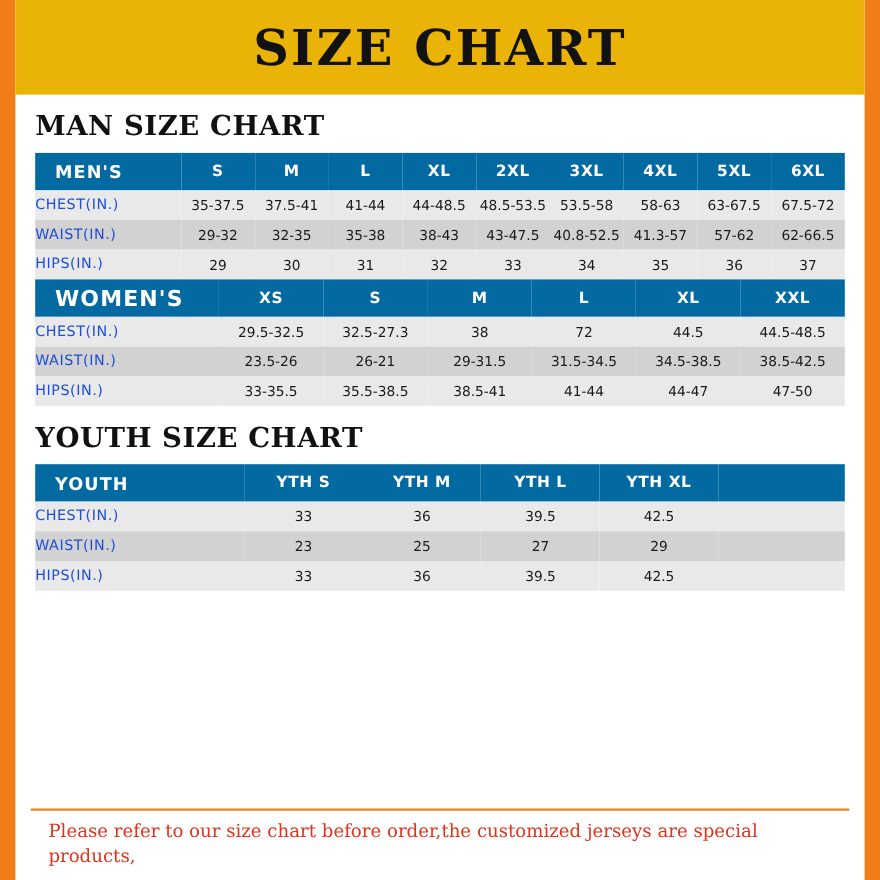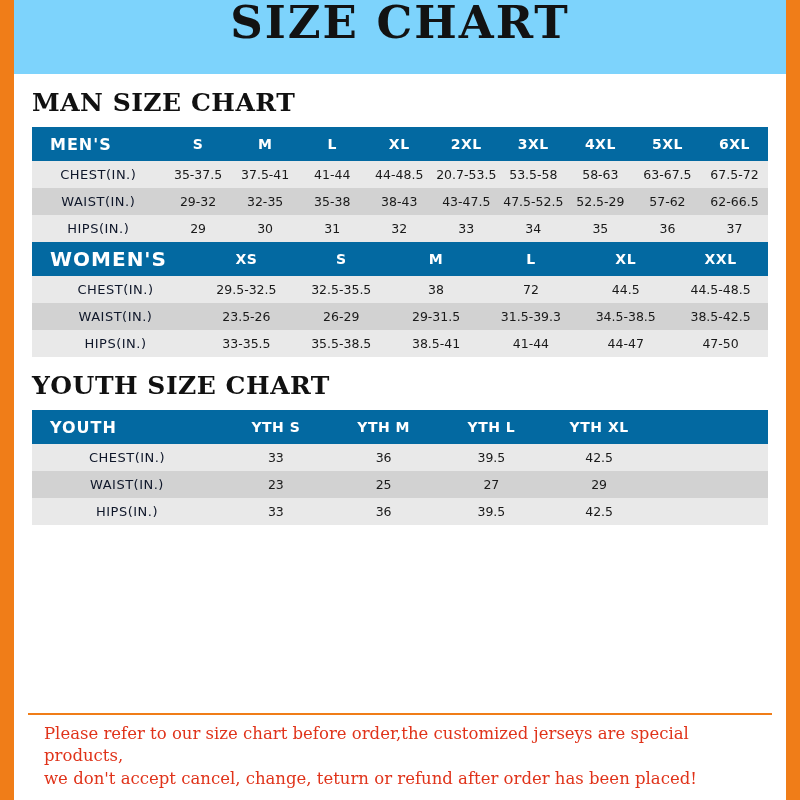--- a/index.html
+++ b/index.html
@@ -16,23 +16,24 @@
   .page {
     position: relative;
     width: 800px;
     height: 800px;
     box-sizing: border-box;
     border-left: 14px solid #f07d18;
     border-right: 14px solid #f07d18;
     background: #ffffff;
   }
   .banner {
-    height: 74px;
-    background: #7dd3fc;
+    height: 86px;
+    background: #eab308;
     display: flex;
+    align-items: center;
     justify-content: center;
   }
   .banner-title {
     font-family: "DejaVu Serif", serif;
     font-weight: bold;
     font-size: 45px;
     letter-spacing: 2px;
     color: #121212;
     line-height: 1;
   }
@@ -79,24 +80,24 @@
   tbody tr {
     height: 27px;
   }
   tbody tr:nth-child(odd) {
     background: #e9e9e9;
   }
   tbody tr:nth-child(even) {
     background: #d2d2d2;
   }
   tbody td.row-label {
-    text-align: center;
+    text-align: left;
     font-size: 13px;
     letter-spacing: 0.5px;
-    color: #0f172a;
+    color: #1d4ed8;
     margin-left: 28px;
   }
   .footer {
     position: absolute;
     left: 14px;
     right: 14px;
     bottom: 0;
     padding: 8px 16px 10px 16px;
     box-sizing: border-box;
     border-top: 2px solid #f07d18;
@@ -141,35 +142,35 @@
           <th style="width:9.33%">6XL</th>
         </tr>
       </thead>
       <tbody>
         <tr>
           <td class="row-label">CHEST(IN.)</td>
           <td>35-37.5</td>
           <td>37.5-41</td>
           <td>41-44</td>
           <td>44-48.5</td>
-          <td>20.7-53.5</td>
+          <td>48.5-53.5</td>
           <td>53.5-58</td>
           <td>58-63</td>
           <td>63-67.5</td>
           <td>67.5-72</td>
         </tr>
         <tr>
           <td class="row-label">WAIST(IN.)</td>
           <td>29-32</td>
           <td>32-35</td>
           <td>35-38</td>
           <td>38-43</td>
           <td>43-47.5</td>
-          <td>47.5-52.5</td>
-          <td>52.5-29</td>
+          <td>40.8-52.5</td>
+          <td>41.3-57</td>
           <td>57-62</td>
           <td>62-66.5</td>
         </tr>
         <tr>
           <td class="row-label">HIPS(IN.)</td>
           <td>29</td>
           <td>30</td>
           <td>31</td>
           <td>32</td>
           <td>33</td>
@@ -192,32 +193,32 @@
           <th style="width:13.2%">M</th>
           <th style="width:13.2%">L</th>
           <th style="width:13.2%">XL</th>
           <th style="width:13.2%">XXL</th>
         </tr>
       </thead>
       <tbody>
         <tr>
           <td class="row-label">CHEST(IN.)</td>
           <td>29.5-32.5</td>
-          <td>32.5-35.5</td>
+          <td>32.5-27.3</td>
           <td>38</td>
           <td>72</td>
           <td>44.5</td>
           <td>44.5-48.5</td>
         </tr>
         <tr>
           <td class="row-label">WAIST(IN.)</td>
           <td>23.5-26</td>
-          <td>26-29</td>
+          <td>26-21</td>
           <td>29-31.5</td>
-          <td>31.5-39.3</td>
+          <td>31.5-34.5</td>
           <td>34.5-38.5</td>
           <td>38.5-42.5</td>
         </tr>
         <tr>
           <td class="row-label">HIPS(IN.)</td>
           <td>33-35.5</td>
           <td>35.5-38.5</td>
           <td>38.5-41</td>
           <td>41-44</td>
           <td>44-47</td>
@@ -264,16 +265,15 @@
           <td>39.5</td>
           <td>42.5</td>
           <td></td>
         </tr>
       </tbody>
     </table>
   </div>
 
   <div class="footer">
     <p>Please refer to our size chart before order,the customized jerseys are special products,</p>
-    <p>we don't accept cancel, change, teturn or refund after order has been placed!</p>
   </div>
 
 </div>
 
 </body></html>

